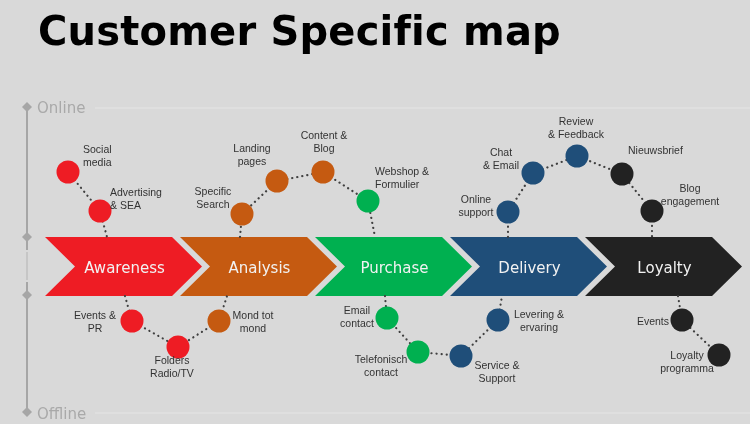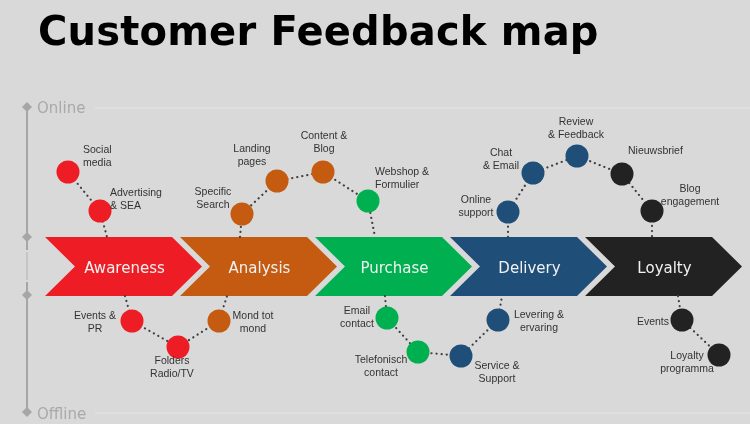--- a/index.html
+++ b/index.html
@@ -8,21 +8,21 @@
   #title { position:absolute; left:38px; top:8px; font-size:40px; font-weight:bold; color:#000;
            letter-spacing:0.2px; white-space:nowrap; }
   svg#diagram { position:absolute; left:0; top:0; }
   .axis-label { font-family:"DejaVu Sans", sans-serif; font-size:15px; fill:#a9a9a9; }
   .lbl { font-family:"Liberation Sans", sans-serif; font-size:10.5px; fill:#333; }
   .stage-text { font-family:"DejaVu Sans", sans-serif; font-size:15px; fill:#f2f2f2; }
 </style>
 </head>
 <body>
 
-<div id="title">Customer Feedback map</div>
+<div id="title">Customer Specific map</div>
 
 <svg id="diagram" width="750" height="424">
   <g id="axis">
     <line x1="27" y1="107" x2="27" y2="412" stroke="#a6a6a6" stroke-width="2"></line>
     <line x1="27" y1="250" x2="27" y2="282" stroke="#d9d9d9" stroke-width="3"></line>
     <line x1="27" y1="252" x2="27" y2="280" stroke="#b3b3b3" stroke-width="1"></line>
     <polygon points="27,102 32,107 27,112 22,107" fill="#a6a6a6"></polygon>
     <polygon points="27,232 32,237 27,242 22,237" fill="#a6a6a6"></polygon>
     <polygon points="27,290 32,295 27,300 22,295" fill="#a6a6a6"></polygon>
     <polygon points="27,407 32,412 27,417 22,412" fill="#a6a6a6"></polygon>

